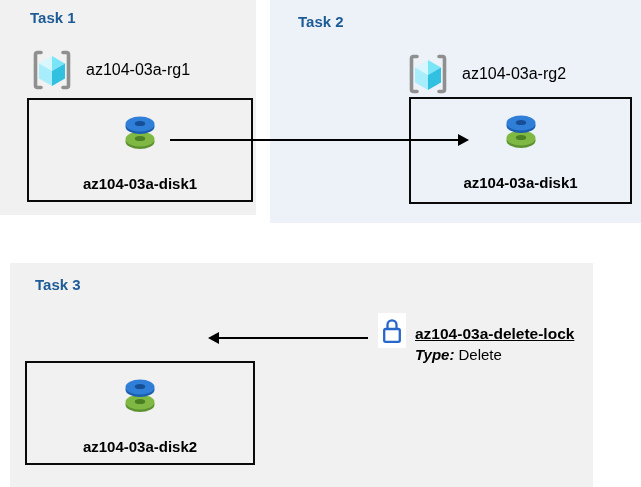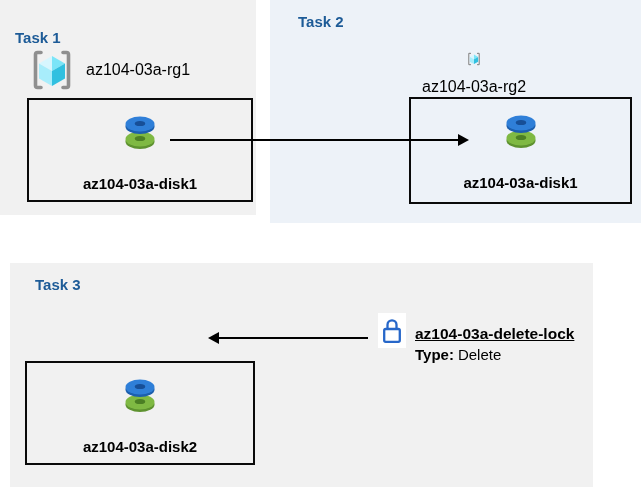--- a/index.html
+++ b/index.html
@@ -38,30 +38,30 @@
   .arrow-label{
     position:absolute;font-size:16px;font-weight:bold;white-space:nowrap;z-index:5;
   }
   .lock-chip{
     position:absolute;width:28px;height:35px;background:#ffffff;
     display:flex;align-items:center;justify-content:center;z-index:4;
   }
   .lock-text{position:absolute;line-height:20px;white-space:nowrap;}
   .lock-name{font-size:15.5px;font-weight:bold;text-decoration:underline;}
   .lock-type{font-size:15px;}
-  .lock-type .b{font-weight:bold;margin-right:4px;}
+  .lock-type .b{font-weight:bold;margin-right:4px;font-style:italic;}
   svg{display:block;}
 </style>
 </head>
 <body>
 
 <div class="canvas">
 
   <div class="panel gray" style="left:0;top:8;width:256px;height:215px;">
-    <div class="task-title" style="left:15px;top:9px;margin-top:20px;">Task 1</div>
+    <div class="task-title" style="left:30px;top:9px;">Task 1</div>
 
     <div class="rg-row" style="left:30px;top:48px;">
       <svg width="44" height="44" viewBox="0 0 44 44">
         <path d="M11 4.5 H7.5 Q5.5 4.5 5.5 6.5 V37.5 Q5.5 39.5 7.5 39.5 H11" fill="none" stroke="#8f8f8f" stroke-width="3.6" stroke-linecap="round"></path>
         <path d="M33 4.5 H36.5 Q38.5 4.5 38.5 6.5 V37.5 Q38.5 39.5 36.5 39.5 H33" fill="none" stroke="#8f8f8f" stroke-width="3.6" stroke-linecap="round"></path>
         <polygon points="22,8 9,15.5 22,23" fill="#d7f6fe"></polygon>
         <polygon points="22,8 35,15.5 22,23" fill="#7be5f8"></polygon>
         <polygon points="9,15.5 22,23 22,38 9,30.5" fill="#a8edfb"></polygon>
         <polygon points="35,15.5 22,23 22,38 35,30.5" fill="#31c0e0"></polygon>
       </svg>
@@ -77,21 +77,21 @@
         <ellipse cx="21" cy="11" rx="14.5" ry="7.6" fill="#2f7fd8"></ellipse>
         <ellipse cx="21" cy="10.5" rx="5.2" ry="2.6" fill="#174f97"></ellipse>
       </svg>
       <span class="resource-label">az104-03a-disk1</span>
     </div>
   </div>
 
   <div class="panel blue" style="left:270;top:0;left:270px;top:0;width:371px;height:223px;padding-left:19px;">
     <div class="task-title" style="left:28px;top:13px;">Task 2</div>
 
-    <div class="rg-row" style="left:152px;top:52px;flex-direction:column;">
+    <div class="rg-row" style="left:136px;top:52px;">
       <svg width="44" height="44" viewBox="0 0 44 44">
         <path d="M11 4.5 H7.5 Q5.5 4.5 5.5 6.5 V37.5 Q5.5 39.5 7.5 39.5 H11" fill="none" stroke="#8f8f8f" stroke-width="3.6" stroke-linecap="round"></path>
         <path d="M33 4.5 H36.5 Q38.5 4.5 38.5 6.5 V37.5 Q38.5 39.5 36.5 39.5 H33" fill="none" stroke="#8f8f8f" stroke-width="3.6" stroke-linecap="round"></path>
         <polygon points="22,8 9,15.5 22,23" fill="#d7f6fe"></polygon>
         <polygon points="22,8 35,15.5 22,23" fill="#7be5f8"></polygon>
         <polygon points="9,15.5 22,23 22,38 9,30.5" fill="#a8edfb"></polygon>
         <polygon points="35,15.5 22,23 22,38 35,30.5" fill="#31c0e0"></polygon>
       </svg>
       <span class="rg-label">az104-03a-rg2</span>
     </div>

